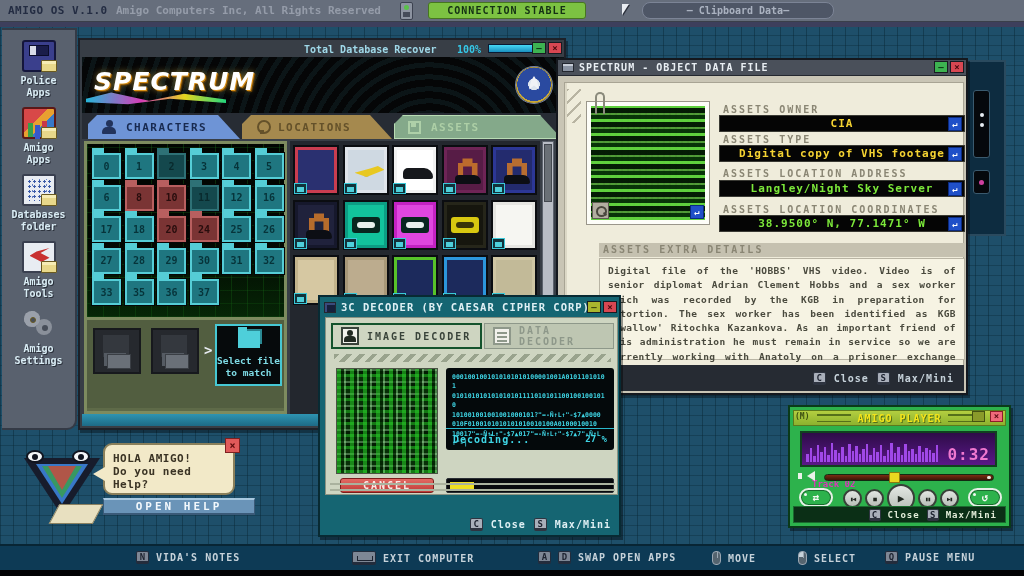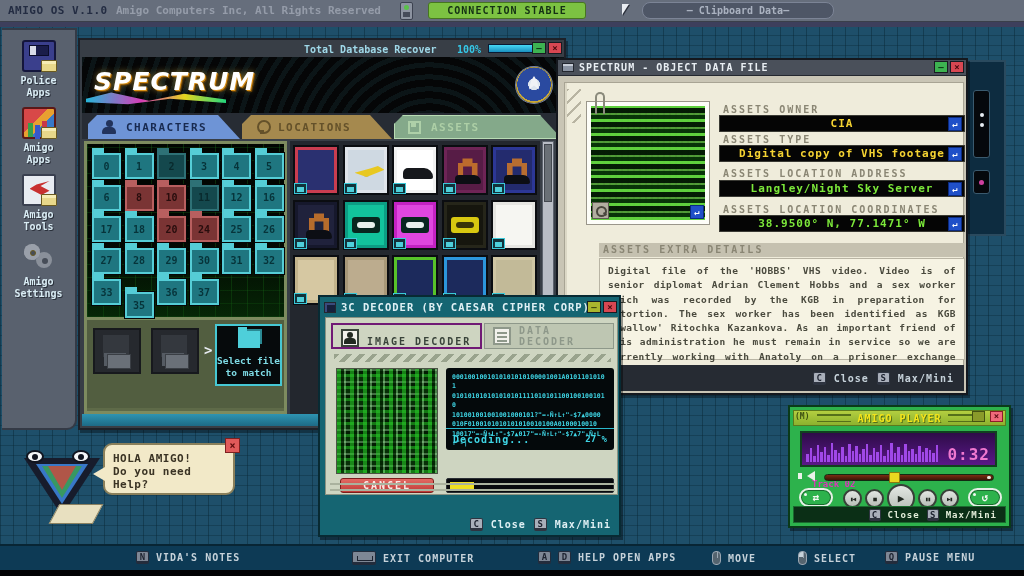--- a/index.html
+++ b/index.html
@@ -155,21 +155,21 @@
   #of-details { position:absolute; left:34px; top:175px; width:366px; height:102px; background:#f6f3e3; border:1px solid #b8b4a4; padding:5px 8px; font:bold 9.5px "DejaVu Sans Mono",monospace; color:#4a4a3e; line-height:1.5; letter-spacing:.4px; text-align:justify; }
   .win-hintbar { position:absolute; left:2px; bottom:2px; right:2px; height:26px; background:#262b33; display:flex; align-items:center; justify-content:flex-end; gap:8px; padding-right:10px; }
 
   
   #win-decoder { position:absolute; left:318px; top:295px; width:303px; height:242px; background:#156572; border:2px solid #082a33; box-shadow:2px 3px 0 rgba(0,0,0,.4); z-index:30; }
   #wd-title { height:20px; background:#156572; border-bottom:none; }
   #wd-title .tb-icon { background:#16203c; box-shadow:inset 2px 2px 0 #3a4a7c; height:11px; }
   #wd-title .tb-text { color:#dff0f4; font-size:10.5px; }
   #wd-body { position:absolute; left:5px; top:20px; width:293px; height:178px; background:#ced5c1; border:1px solid #8a9282; }
   .dec-tab { position:absolute; top:5px; height:26px; display:flex; align-items:center; gap:8px; padding:0 8px; font:bold 10px "DejaVu Sans Mono",monospace; letter-spacing:2px; cursor:pointer; }
-  #dec-tab-image { left:5px; width:151px; background:#ced5c1; border:2px solid #701a75; color:#39433a;align-items:flex-end; }
+  #dec-tab-image { left:5px; width:151px; background:#ced5c1; border:2px solid #14532d; color:#39433a; }
   #dec-tab-data { left:158px; width:130px; background:#bec6b2; border:1px solid #8e988a; color:#8e988a; }
   .dec-ic { position:relative; width:18px; height:18px; background:#f2f2ec; border:2px solid #39433a; flex:none; }
   #dec-tab-data .dec-ic { border-color:#8e988a; }
   .dec-ic.person::before { content:""; position:absolute; left:4px; top:1px; width:6px; height:6px; border-radius:50%; background:#222a22; }
   .dec-ic.person::after { content:""; position:absolute; left:1px; bottom:1px; width:12px; height:6px; border-radius:4px 4px 0 0; background:#222a22; }
   .dec-ic.doc::before { content:""; position:absolute; left:2px; top:3px; width:10px; height:2px; background:#8e988a; box-shadow:0 4px 0 #8e988a, 0 8px 0 #8e988a; }
   #dec-hatch { position:absolute; left:8px; top:36px; width:277px; height:8px; background:repeating-linear-gradient(135deg, #99a38d 0 4px, #ced5c1 4px 9px); }
   #dec-img { position:absolute; left:10px; top:50px; width:102px; height:106px; border:1px solid #4a5444; background:
       repeating-linear-gradient(90deg, rgba(40,210,40,.55) 0 4px, rgba(0,34,0,.7) 4px 7px, rgba(170,255,170,.4) 7px 9px, transparent 9px 13px),
       repeating-linear-gradient(0deg, rgba(30,170,30,.6) 0 3px, rgba(0,22,0,.75) 3px 6px, rgba(210,255,210,.3) 6px 8px, transparent 8px 12px), #073007; }
@@ -262,20 +262,25 @@
         <div class="sb-icon floppy-disk-icon"></div>
         <div class="sb-label">Police
 Apps</div>
       </div>
       <div class="sb-item">
         <div class="sb-icon amigo-apps-icon"></div>
         <div class="sb-label">Amigo
 Apps</div>
       </div>
       <div class="sb-item">
+        <div class="sb-icon database-face-icon"></div>
+        <div class="sb-label">Databases
+folder</div>
+      </div>
+      <div class="sb-item">
         <div class="sb-icon tools-arrow-icon"></div>
         <div class="sb-label">Amigo
 Tools</div>
       </div>
       <div class="sb-item">
         <div class="sb-icon gears-icon"></div>
         <div class="sb-label">Amigo
 Settings</div>
       </div>
     </aside>
@@ -385,21 +390,21 @@
           </div>
           <div class="ftile f-cyan" style="left: 135px; top: 103.5px;">
             <span class="fnum">31</span>
           </div>
           <div class="ftile f-cyan" style="left: 167.5px; top: 103.5px;">
             <span class="fnum">32</span>
           </div>
           <div class="ftile f-cyan" style="left: 5px; top: 135px;">
             <span class="fnum">33</span>
           </div>
-          <div class="ftile f-cyan" style="left: 37.5px; top: 148px; text-decoration: underline;">
+          <div class="ftile f-cyan" style="left: 37.5px; top: 135px; text-decoration: underline;">
             <span class="fnum">35</span>
           </div>
           <div class="ftile f-cyan" style="left: 70px; top: 135px;">
             <span class="fnum">36</span>
           </div>
           <div class="ftile f-cyan" style="left: 102.5px; top: 135px;">
             <span class="fnum">37</span>
           </div>
         </div>
       <div id="match-zone">
@@ -660,35 +665,36 @@
       <div class="tri-in3"></div>
       <div class="eye" id="eye-l"></div>
       <div class="eye" id="eye-r"></div>
       <div class="sheet"></div>
     </div>
     <div id="bubble">
       <div id="bubble-close">×</div>
       <div class="bub-line">HOLA AMIGO!</div>
       <div class="bub-line">Do you need Help?</div>
     </div>
+    <div id="open-help">OPEN HELP</div>
   </div>
 
   <footer id="bottombar">
       <div class="bb-item" style="left: 136px;">
         <span class="keycap">N</span>
         <span class="hintlabel">VIDA'S NOTES</span>
       </div>
       <div class="bb-item" style="left: 352px;">
         <span class="enter-key-icon"></span>
         <span class="hintlabel">EXIT COMPUTER</span>
       </div>
       <div class="bb-item" style="left: 538px;">
         <span class="keycap">A</span>
         <span class="keycap">D</span>
-        <span class="hintlabel">HELP OPEN APPS</span>
+        <span class="hintlabel">SWAP OPEN APPS</span>
       </div>
       <div class="bb-item" style="left: 712px;">
         <span class="mouse-icon"></span>
         <span class="hintlabel">MOVE</span>
       </div>
       <div class="bb-item" style="left: 798px;">
         <span class="mouse-icon lmb"></span>
         <span class="hintlabel">SELECT</span>
       </div>
       <div class="bb-item" style="left: 885px;">

